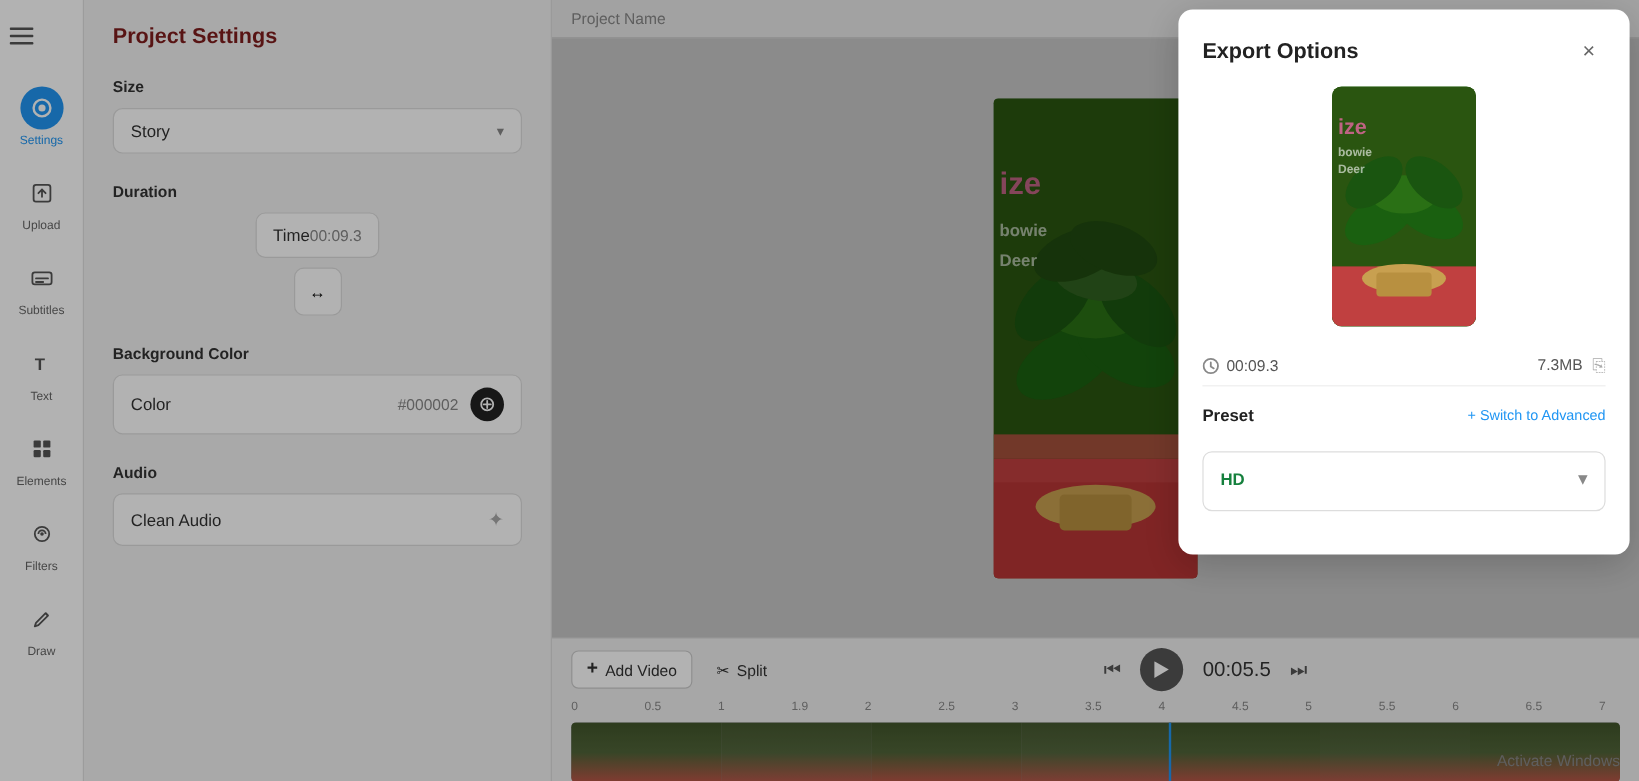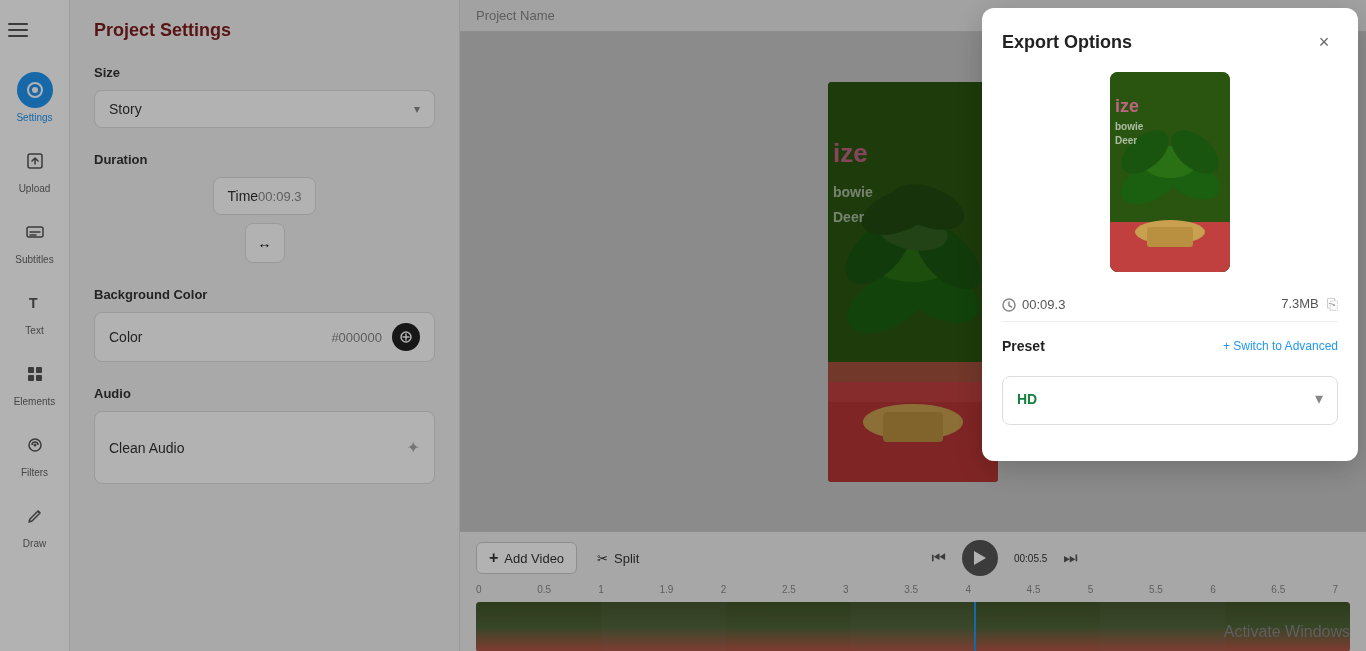--- a/index.html
+++ b/index.html
@@ -86,21 +86,21 @@
     .color-hex { color: #888; font-size: 13px; }
     .color-picker-btn {
       width: 28px; height: 28px; border-radius: 50%;
       background: #222; border: none; cursor: pointer;
       display: flex; align-items: center; justify-content: center;
     }
     .color-picker-btn svg { width: 14px; height: 14px; }
 
     .audio-field {
       background: #fff; border: 1px solid #ddd; border-radius: 8px;
-      padding: 26px 14px; display: flex; align-items: center;
+      padding: 11px 14px; display: flex; align-items: center;
       justify-content: space-between; font-size: 14px; color: #333; cursor: pointer;
     }
     .sparkle-icon { color: #aaa; font-size: 16px; }
 
     
     .canvas-area {
       flex: 1;
       background: #d8d8d8;
       display: flex;
       flex-direction: column;
@@ -155,21 +155,21 @@
       flex: 1; display: flex; align-items: center; justify-content: center; gap: 16px;
     }
     .btn-rewind, .btn-forward {
       background: none; border: none; cursor: pointer; color: #555; font-size: 16px;
     }
     .btn-play {
       width: 36px; height: 36px; background: #555; border-radius: 50%;
       border: none; cursor: pointer; display: flex; align-items: center; justify-content: center;
     }
     .btn-play svg { width: 14px; height: 14px; fill: white; }
-    .timecode { font-size: 10px; color: #333; font-weight: 500; }
+    .timecode { font-size: 17px; color: #333; font-weight: 500; }
     .timeline-track {
       height: 50px;
       margin: 0 16px;
       position: relative;
       overflow: hidden;
       border-radius: 4px;
       background: #888;
     }
 
     
@@ -242,21 +242,21 @@
     .export-btn {
       width: 100%; background: #2196f3; color: white;
       border: none; border-radius: 10px;
       padding: 14px; font-size: 15px; font-weight: 600;
       cursor: pointer; display: flex; align-items: center; justify-content: center;
       gap: 8px;
     }
 
     .activate-windows {
       position: absolute; bottom: 10px; right: 16px;
-      font-size: 16px; color: #888;
+      font-size: 13px; color: #888;
     }
 
     
     ::-webkit-scrollbar { width: 4px; }
     ::-webkit-scrollbar-thumb { background: #ccc; border-radius: 4px; }
   </style>
 </head>
 <body>
 
 <div class="sidebar">
@@ -361,21 +361,21 @@
       </div>
       <button class="btn-arrows">↔</button>
     </div>
   </div>
 
   <div class="section">
     <div class="section-label">Background Color</div>
     <div class="color-field">
       <span>Color</span>
       <div class="color-right">
-        <span class="color-hex">#000000</span>
+        <span class="color-hex">#000002</span>
         <button class="color-picker-btn">
           <svg viewBox="0 0 14 14" fill="none">
             <circle cx="7" cy="7" r="5" stroke="white" stroke-width="1.5"></circle>
             <path d="M7 4v6M4 7h6" stroke="white" stroke-width="1.5" stroke-linecap="round"></path>
           </svg>
         </button>
       </div>
     </div>
   </div>
 

